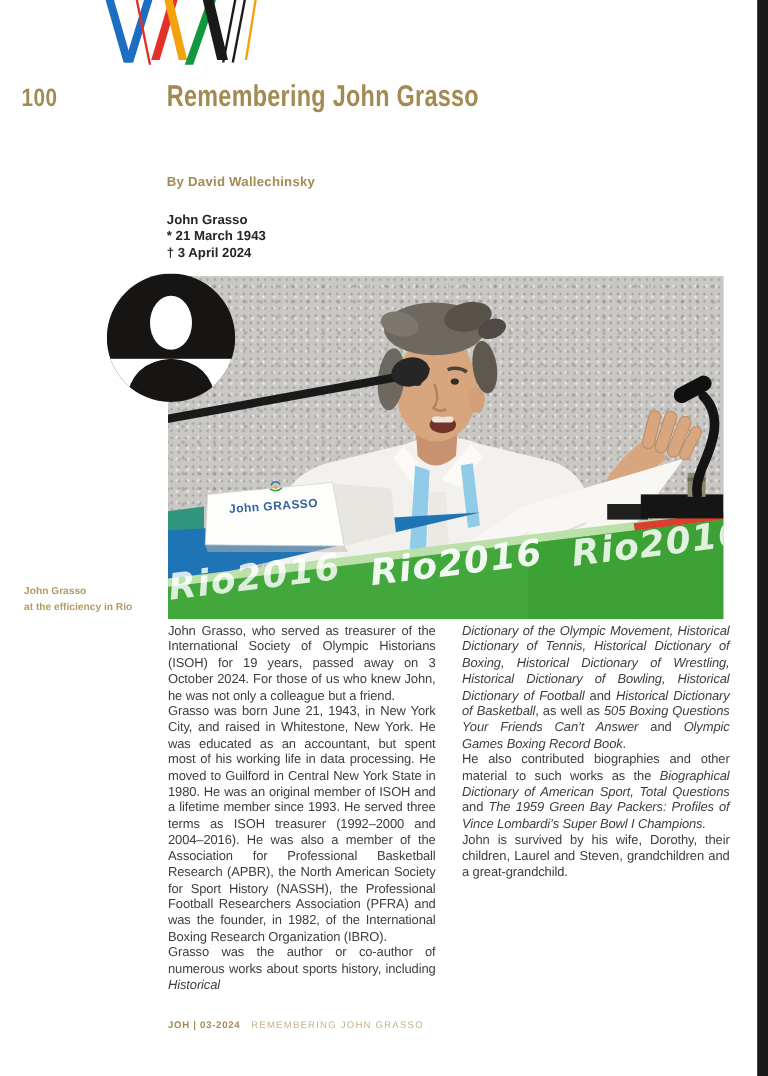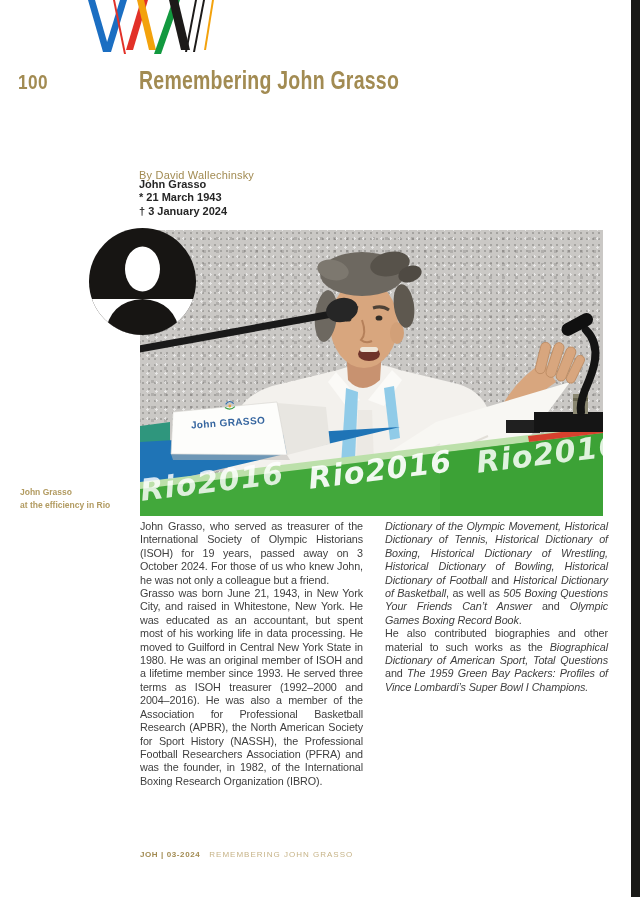--- a/index.html
+++ b/index.html
@@ -9,21 +9,21 @@
 
   
   .edge-bar{left:631px;top:0;width:9px;height:897px;background:#191917;}
 
   
   .page-number{left:18px;top:70px;color:#a28b52;font-weight:bold;font-size:21px;
     display:inline-block;transform:scaleX(.82);transform-origin:0 50%;letter-spacing:.5px;}
   .page-title{left:139px;top:66px;color:#a28b52;font-weight:bold;font-size:25px;
     white-space:nowrap;display:inline-block;transform:scaleX(.78);transform-origin:0 50%;
     letter-spacing:.3px;}
-  .byline{left:139px;top:146px;color:#a28b52;font-weight:normal;font-size:11px;letter-spacing:.2px;margin-top:23px;}
+  .byline{left:139px;top:146px;color:#a28b52;font-weight:bold;font-size:11px;letter-spacing:.2px;}
 
   .infobox{left:139px;top:178px;color:#262626;font-weight:bold;font-size:11px;line-height:13.4px;}
 
   
   .avatar{left:89px;top:228px;width:107px;height:107px;z-index:5;}
 
   
   .photo{left:140px;top:230px;width:463px;height:286px;overflow:hidden;z-index:2;
     background-color:#cac8c5;
     background-image:
@@ -75,21 +75,21 @@
   <polygon points="128,0 130,0 122,50 120,50" fill="#f3a20c"></polygon>
 </svg>
 
 <div class="abs page-number">100</div>
 <div class="abs page-title">Remembering John Grasso</div>
 <div class="abs byline">By David Wallechinsky</div>
 
 <div class="abs infobox">
   <div>John Grasso</div>
   <div>* 21 March 1943</div>
-  <div>† 3 January 2024</div>
+  <div>† 3 April 2024</div>
 </div>
 
 <svg class="abs avatar" viewBox="0 0 107 107">
   <defs>
       <clipPath id="avclip">
         <circle cx="53.5" cy="53.5" r="53.5"></circle>
       </clipPath>
     </defs>
   <circle cx="53.5" cy="53.5" r="53.5" fill="#171513"></circle>
   <g clip-path="url(#avclip)">
@@ -182,24 +182,26 @@
 
 <div class="abs photo-caption">
   <div>John Grasso</div>
   <div>at the efficiency in Rio</div>
 </div>
 
 <div class="abs article">
   <div class="col">
       <p><span>John Grasso, who served as treasurer of the International Society of Olympic Historians (ISOH) for 19 years, passed away on 3 October 2024. For those of us who knew John, he was not only a colleague but a friend.</span></p>
       <p><span>Grasso was born June 21, 1943, in New York City, and raised in Whitestone, New York. He was educated as an accountant, but spent most of his working life in data processing. He moved to Guilford in Central New York State in 1980. He was an original member of ISOH and a lifetime member since 1993. He served three terms as ISOH treasurer (1992–2000 and 2004–2016). He was also a member of the Association for Professional Basketball Research (APBR), the North American Society for Sport History (NASSH), the Professional Football Researchers Association (PFRA) and was the founder, in 1982, of the International Boxing Research Organization (IBRO).</span></p>
+      <p><span>Grasso was the author or co-author of numerous works about sports history, including </span><em>Historical</em></p>
     </div>
   <div class="col">
       <p><em>Dictionary of the Olympic Movement, Historical Dictionary of Tennis, Historical Dictionary of Boxing, Historical Dictionary of Wrestling, Historical Dictionary of Bowling, Historical Dictionary of Football</em><span> and </span><em>Historical Dictionary of Basketball</em><span>, as well as </span><em>505 Boxing Questions Your Friends Can’t Answer</em><span> and </span><em>Olympic Games Boxing Record Book</em><span>.</span></p>
       <p><span>He also contributed biographies and other material to such works as the </span><em>Biographical Dictionary of American Sport, Total Questions</em><span> and </span><em>The 1959 Green Bay Packers: Profiles of Vince Lombardi’s Super Bowl I Champions.</em></p>
+      <p><span>John is survived by his wife, Dorothy, their children, Laurel and Steven, grandchildren and a great-grandchild.</span></p>
     </div>
 </div>
 
 <div class="abs footer">
   <span class="jref">JOH | 03-2024</span><span class="aref">REMEMBERING JOHN GRASSO</span>
 </div>
 
 <div class="abs edge-bar"></div>
 
 </body></html>

